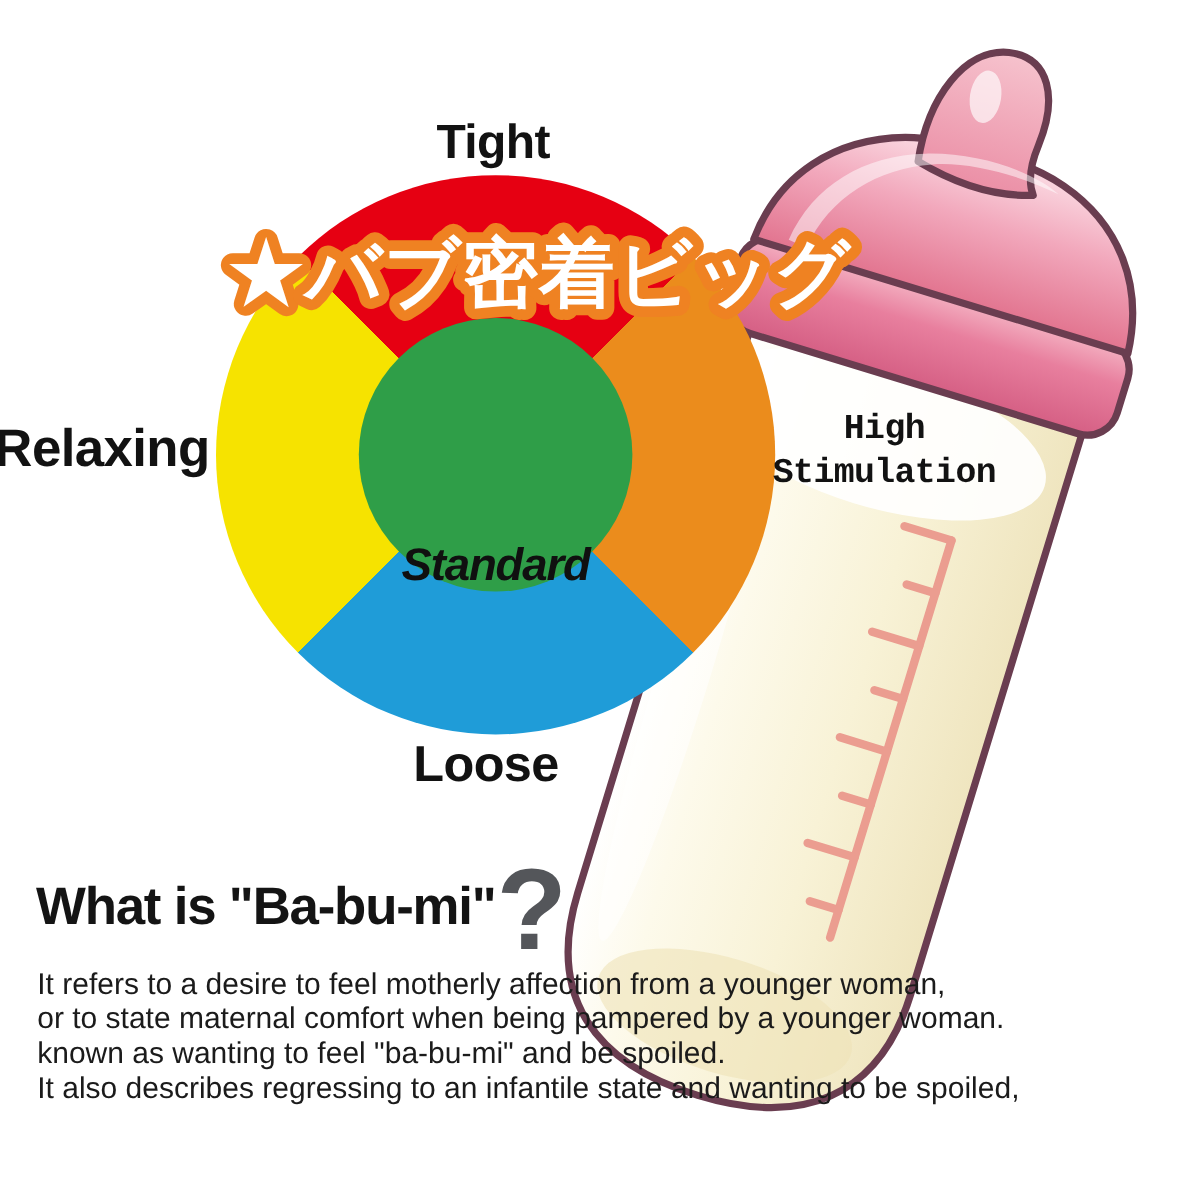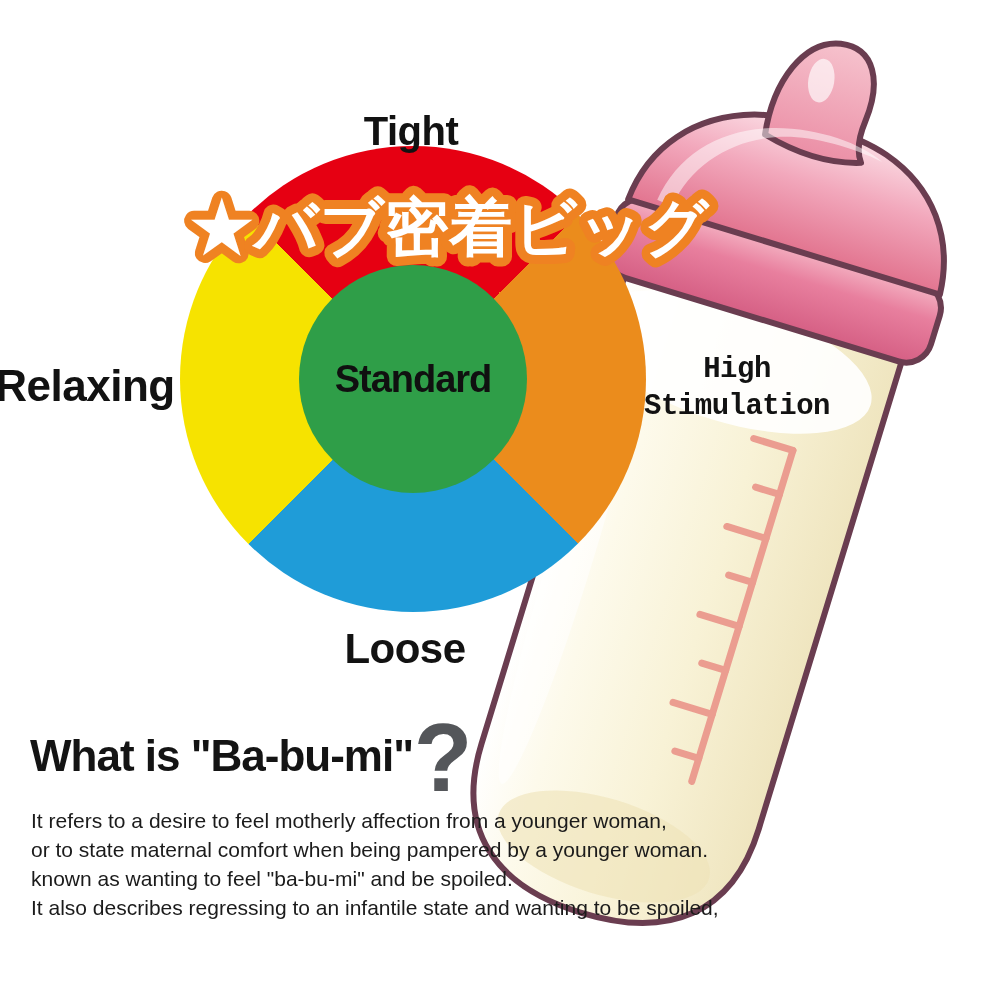--- a/index.html
+++ b/index.html
@@ -18,42 +18,42 @@
   .ticks path  { stroke:var(--bottle-ticks,#eb9d90); stroke-width:7; stroke-linecap:round; fill:none; }
 
   
   .wheel {
     position:absolute; left:180px; top:146px; width:466px; height:466px;
     border-radius:50%; z-index:2;
   }
   .wheel-center {
     position:absolute; left:50%; top:50%; transform:translate(-50%,-50%);
     width:228px; height:228px; border-radius:50%;
-    display:flex; align-items:center; justify-content:center;
+    display:flex; align-items:flex-end; justify-content:center;font-style:italic;
   }
   .std { font-weight:bold; font-size:38px; letter-spacing:-1px; color:#101010; }
 
   
   .lbl {
     position:absolute; transform:translateX(-50%); z-index:3;
-    font-weight:bold; color:#121212; letter-spacing:-0.5px; white-space:pre-line;margin-top:12px;
+    font-weight:bold; color:#121212; letter-spacing:-0.5px; white-space:pre-line;
   }
   .lbl-tight    { left:411px; top:97px;  font-size:40px; }
   .lbl-relaxing { left:85px;  top:349px; font-size:44px; }
   .lbl-high     { left:737px; top:339px; font-size:29px; text-align:center; line-height:37px;font-family:Liberation Mono, monospace; }
   .lbl-loose    { left:405px; top:613px; font-size:42px; }
 
   
   .heading {
     position:absolute; left:30px; top:731px; z-index:5;
     font-weight:bold; font-size:44px; letter-spacing:-1px; color:#141414;
   }
   .para {
     position:absolute; left:31px; top:806px; z-index:5;
-    font-size:21px; line-height:29px; color:#1b1b1b; white-space:nowrap;
+    font-size:25px; line-height:29px; color:#1b1b1b; white-space:nowrap;
   }
 
   
   .overlay { position:absolute; left:0; top:0; z-index:6; pointer-events:none; }
   .banner {
     font-family:"Liberation Sans", sans-serif; font-weight:bold; font-size:63px;
     fill:#ffffff; stroke:var(--banner-outline,#ef8222); stroke-width:18px;
     paint-order:stroke; stroke-linejoin:round; text-anchor:middle; letter-spacing:1px;
   }
   .qmark {

